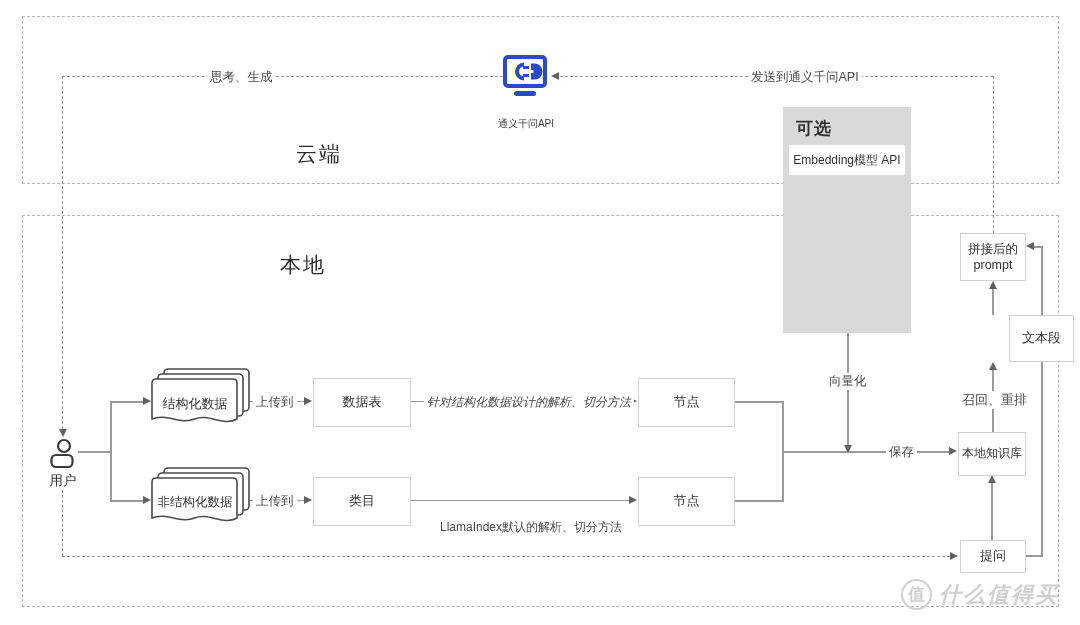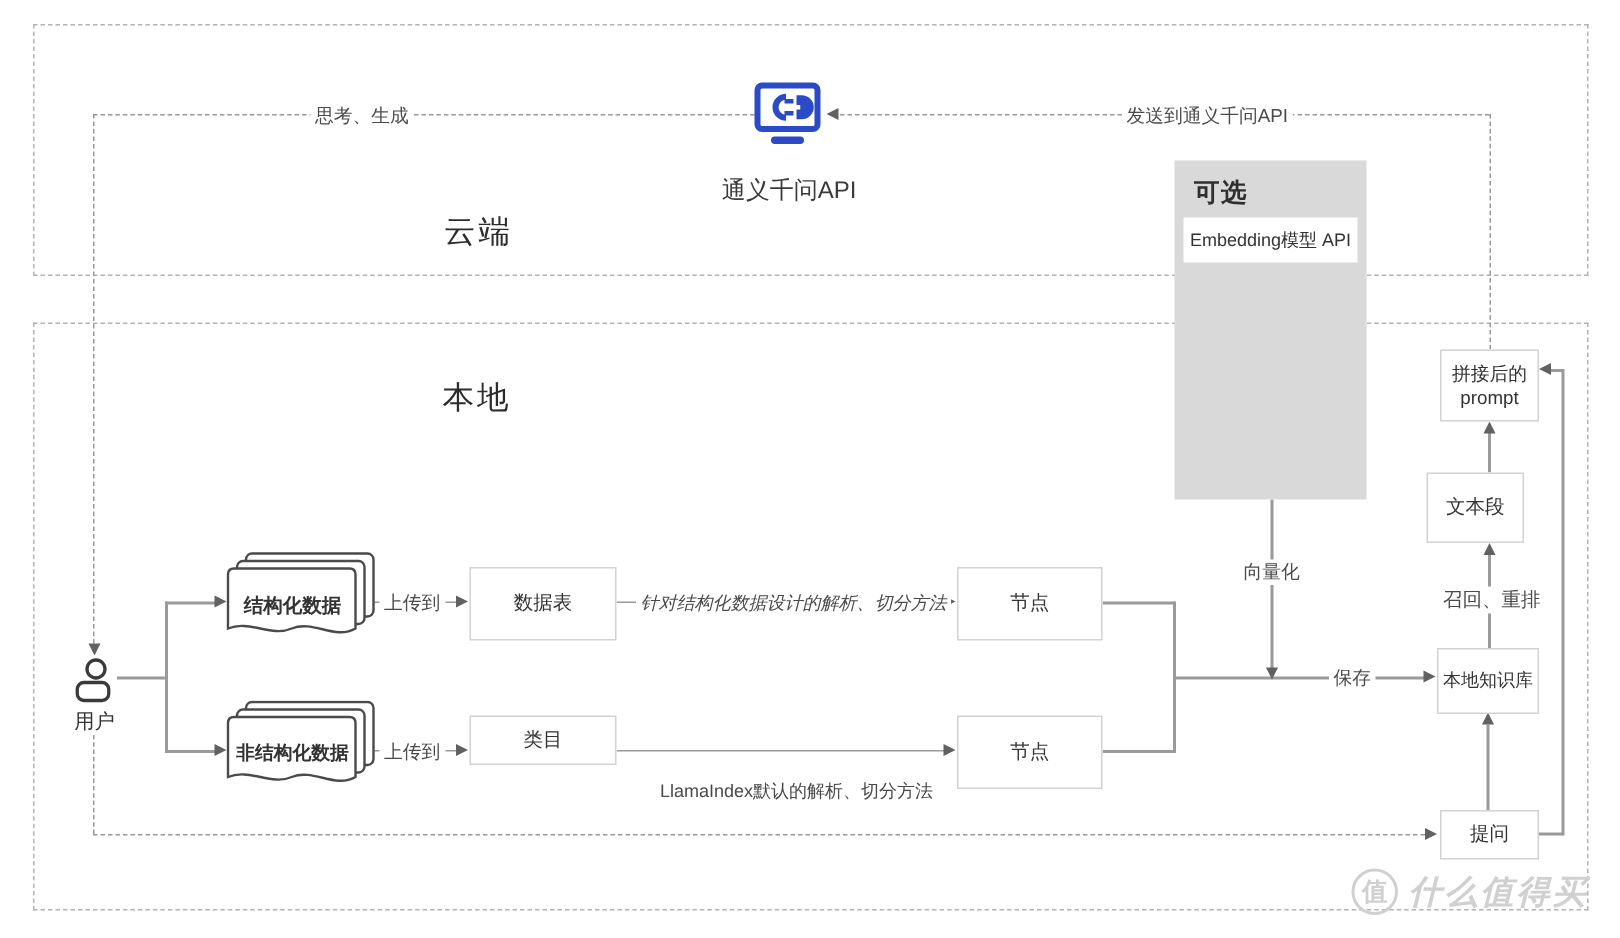--- a/index.html
+++ b/index.html
@@ -28,40 +28,40 @@
        text-align:center;line-height:1.3;box-sizing:border-box;}
   
   .elab{position:absolute;background:#fff;padding:0 3px;font-size:12.5px;color:#4a4a4a;white-space:nowrap;}
   .elab.small{font-size:12px;}
   
   .panel{position:absolute;left:783px;top:107px;width:128px;height:226px;background:#d9d9d9;}
   .panel-title{position:absolute;left:13px;top:10px;font-size:17px;font-weight:600;color:#2f2f2f;letter-spacing:1px;}
   .panel-item{position:absolute;left:6px;width:116px;height:30px;background:#fff;display:flex;
               align-items:center;justify-content:center;font-size:12px;color:#333;white-space:nowrap;}
   
-  .doclab{position:absolute;width:90px;text-align:center;font-size:13px;font-weight:700;color:#333;}
+  .doclab{position:absolute;width:90px;text-align:center;font-size:13px;font-weight:400;color:#333;}
   
-  .api-label{position:absolute;left:478px;top:117px;width:96px;text-align:center;font-size:16px;color:#3a3a3a;}
+  .api-label{position:absolute;left:478px;top:117px;width:96px;text-align:center;font-size:10px;color:#3a3a3a;}
   
   .user-label{position:absolute;left:46px;top:472px;width:34px;text-align:center;font-size:13.5px;font-weight:500;color:#333;}
   
   .wm{position:absolute;left:901px;top:579px;display:flex;align-items:center;gap:7px;color:#d0d0d0;}
   .wm-badge{width:27px;height:27px;border:2px solid #d0d0d0;border-radius:50%;display:flex;
             align-items:center;justify-content:center;font-size:17px;font-weight:600;}
   .wm-text{font-size:22px;font-weight:600;letter-spacing:2px;font-style:italic;}
 </style>
 </head>
 <body>
 
 <div class="canvas">
 
   <div class="region" style="left:22px;top:16px;width:1035px;height:166px;"></div>
   <div class="region" style="left:22px;top:215px;width:1035px;height:390px;"></div>
   <div class="region-label" style="left:296px;top:140px;">云端</div>
-  <div class="region-label" style="left:295px;top:251px;">本地</div>
+  <div class="region-label" style="left:280px;top:251px;">本地</div>
 
   <div class="hd" style="left:62px;top:76px;width:441px;"></div>
   <div class="vd" style="left:62px;top:76px;height:353px;"></div>
   <div class="ar d" style="left:59px;top:429px;"></div>
   <div class="hd" style="left:560px;top:76px;width:433px;"></div>
   <div class="ar l" style="left:551px;top:72px;"></div>
   <div class="vd" style="left:993px;top:76px;height:157px;"></div>
   <div class="vd" style="left:62px;top:490px;height:66px;"></div>
   <div class="hd" style="left:62px;top:556px;width:888px;"></div>
   <div class="ar r" style="left:950px;top:552px;"></div>
@@ -153,35 +153,35 @@
       <rect x="22" y="1" width="85" height="42" rx="4" fill="#fff" stroke="#4a4a4a" stroke-width="1.6"></rect>
       <rect x="16" y="6" width="85" height="42" rx="4" fill="#fff" stroke="#4a4a4a" stroke-width="1.6"></rect>
       <path d="M10 15 q0-4 4-4 h77 q4 0 4 4 v36 c-14 8 -28 -6 -42.5 0 c-14 6 -28 -6 -42.5 0 z" fill="#fff" stroke="#4a4a4a" stroke-width="1.6"></path>
     </svg>
   </div>
   <div class="doclab" style="left:150px;top:494px;font-size:12.5px;">非结构化数据</div>
 
   <div class="box" style="left:313px;top:378px;width:98px;height:49px;">
     <span>数据表</span>
   </div>
-  <div class="box" style="left:313px;top:477px;width:98px;height:33px;">
+  <div class="box" style="left:313px;top:477px;width:98px;height:49px;">
     <span>类目</span>
   </div>
   <div class="box" style="left:638px;top:378px;width:97px;height:49px;">
     <span>节点</span>
   </div>
   <div class="box" style="left:638px;top:477px;width:97px;height:49px;">
     <span>节点</span>
   </div>
 
   <div class="box" style="left:960px;top:233px;width:66px;height:48px;font-size:12.5px;">
     <span>拼接后的</span>
     <span>prompt</span>
   </div>
-  <div class="box" style="left:951px;top:315px;width:65px;height:47px;">
+  <div class="box" style="left:1009px;top:315px;width:65px;height:47px;">
     <span>文本段</span>
   </div>
   <div class="box" style="left:958px;top:432px;width:68px;height:44px;font-size:12px;">
     <span>本地知识库</span>
   </div>
   <div class="box" style="left:960px;top:540px;width:66px;height:33px;">
     <span>提问</span>
   </div>
 
   <div class="wm">

